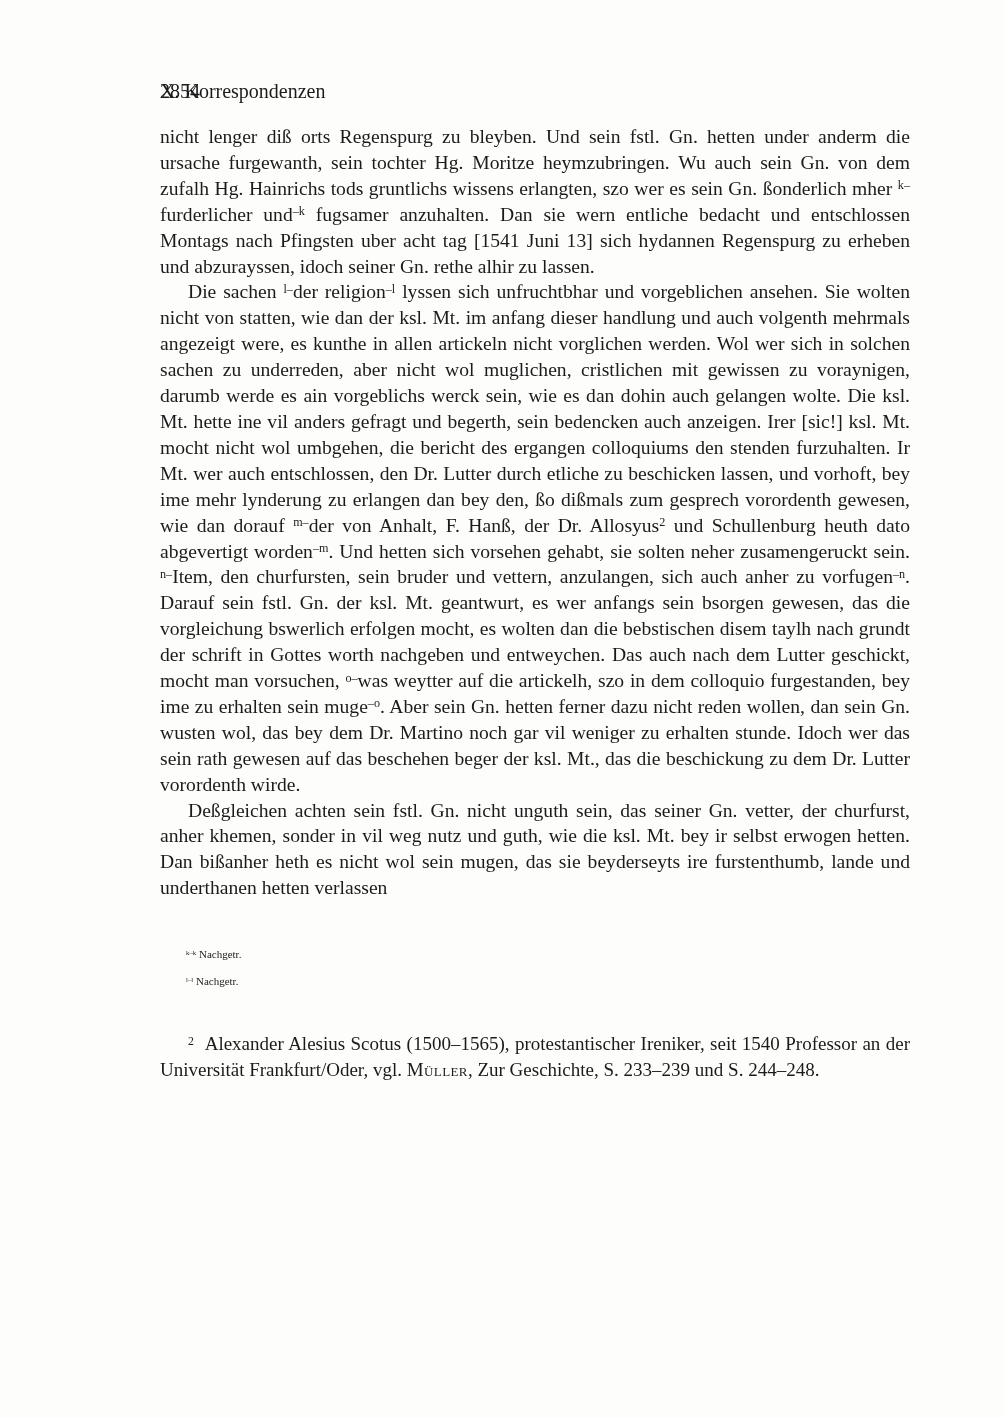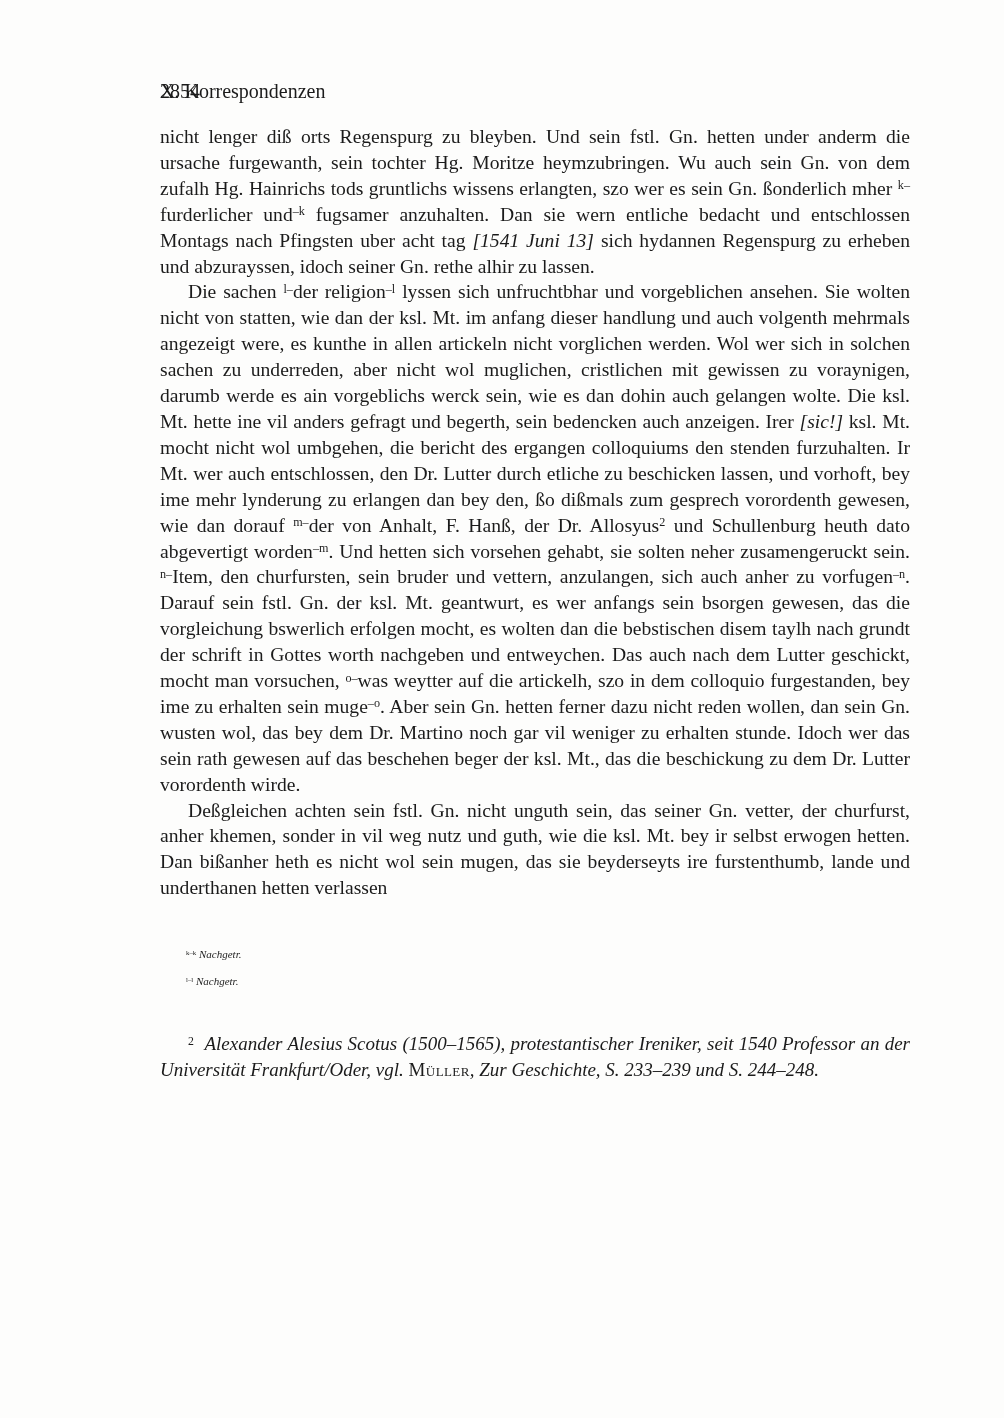--- a/index.html
+++ b/index.html
@@ -38,21 +38,21 @@
   }
   .para { margin: 0; }
   .para.indent { text-indent: 28px; }
   .sup {
     font-size: 0.62em;
     line-height: 0;
     vertical-align: baseline;
     position: relative;
     top: -0.45em;
   }
-  .it { font-style: italic; }
+  .it { }
   .sc { font-style: normal; font-variant: small-caps; letter-spacing: 0.4px; }
   .apparatus {
     margin-top: 40px;
     margin-left: 26px;
     font-size: 11px;
     line-height: 27px;
   }
   .app-line { white-space: nowrap; }
   .footnotes {
     margin-top: 36px;

